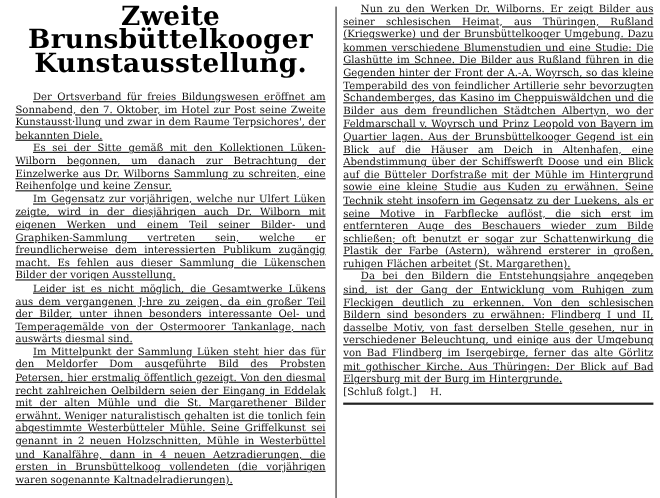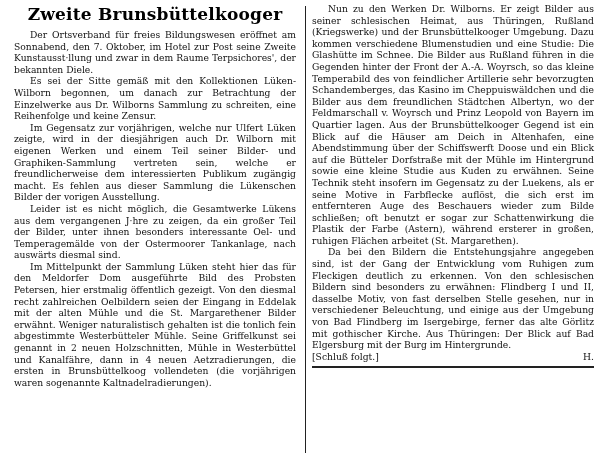--- a/index.html
+++ b/index.html
@@ -4,36 +4,37 @@
 <style>
   html, body { margin: 0; padding: 0; background: #ffffff; }
   body { width: 600px; height: 453px; overflow: hidden; position: relative;
          font-family: "DejaVu Serif", serif; color: #111; }
   .page { position: absolute; left: 0; top: 0; width: 600px; height: 453px; }
   .col { position: absolute; top: 0; }
   .col-left { left: 14px; width: 282px; }
   .col-right { left: 312px; width: 282px; }
   .divider { position: absolute; left: 305px; top: 6px; width: 1px; height: 447px; background: #222; }
   .title { text-align: center; font-family: "DejaVu Serif", serif; font-weight: bold;
-           font-size: 17px; line-height: 21px; margin: 4px 0 4px 0; letter-spacing: 0.2px; color: #000; }
+           font-size: 24px; line-height: 21px; margin: 4px 0 4px 0; letter-spacing: 0.2px; color: #000; }
   .para { font-size: 9.2px; line-height: 11.6px; text-align: justify; margin: 0;
           text-indent: 16px; font-family: "DejaVu Serif", serif; color: #111;
-          hyphens: manual; }
-  .para.first { margin-top: 4px; }
-  .signoff { display: flex; justify-content: space-between; gap: 12px; font-size: 9.2px; line-height: 11.6px; }
+          hyphens: manual; text-decoration: underline; }
+  .para.first { margin-top: 16px; }
+  .signoff { display: flex; justify-content: flex-start; gap: 12px; font-size: 9.2px; line-height: 11.6px; }
   .rule { height: 2px; background: #222; margin-top: 4px; width: 100%; }
 </style>
 </head>
 <body>
 
 <div class="page">
 
   <div class="col col-left">
     <div class="title">
       <div>Zweite Brunsbüttelkooger</div>
+      <div>Kunstausstellung.</div>
     </div>
     <p class="para first">Der Ortsverband für freies Bildungswesen eröffnet am Sonnabend, den 7. Oktober, im Hotel zur Post seine Zweite Kunstausst·llung und zwar in dem Raume Terpsichores', der bekannten Diele.</p>
     <p class="para">Es sei der Sitte gemäß mit den Kollektionen Lüken-Wilborn begonnen, um danach zur Betrachtung der Einzelwerke aus Dr. Wilborns Sammlung zu schreiten, eine Reihenfolge und keine Zensur.</p>
     <p class="para">Im Gegensatz zur vorjährigen, welche nur Ulfert Lüken zeigte, wird in der diesjährigen auch Dr. Wilborn mit eigenen Werken und einem Teil seiner Bilder- und Graphiken-Sammlung vertreten sein, welche er freundlicherweise dem interessierten Publikum zugängig macht. Es fehlen aus dieser Sammlung die Lükenschen Bilder der vorigen Ausstellung.</p>
     <p class="para">Leider ist es nicht möglich, die Gesamtwerke Lükens aus dem vergangenen J·hre zu zeigen, da ein großer Teil der Bilder, unter ihnen besonders interessante Oel- und Temperagemälde von der Ostermoorer Tankanlage, nach auswärts diesmal sind.</p>
     <p class="para">Im Mittelpunkt der Sammlung Lüken steht hier das für den Meldorfer Dom ausgeführte Bild des Probsten Petersen, hier erstmalig öffentlich gezeigt. Von den diesmal recht zahlreichen Oelbildern seien der Eingang in Eddelak mit der alten Mühle und die St. Margarethener Bilder erwähnt. Weniger naturalistisch gehalten ist die tonlich fein abgestimmte Westerbütteler Mühle. Seine Griffelkunst sei genannt in 2 neuen Holzschnitten, Mühle in Westerbüttel und Kanalfähre, dann in 4 neuen Aetzradierungen, die ersten in Brunsbüttelkoog vollendeten (die vorjährigen waren sogenannte Kaltnadelradierungen).</p>
   </div>
 
   <div class="divider"></div>
 

